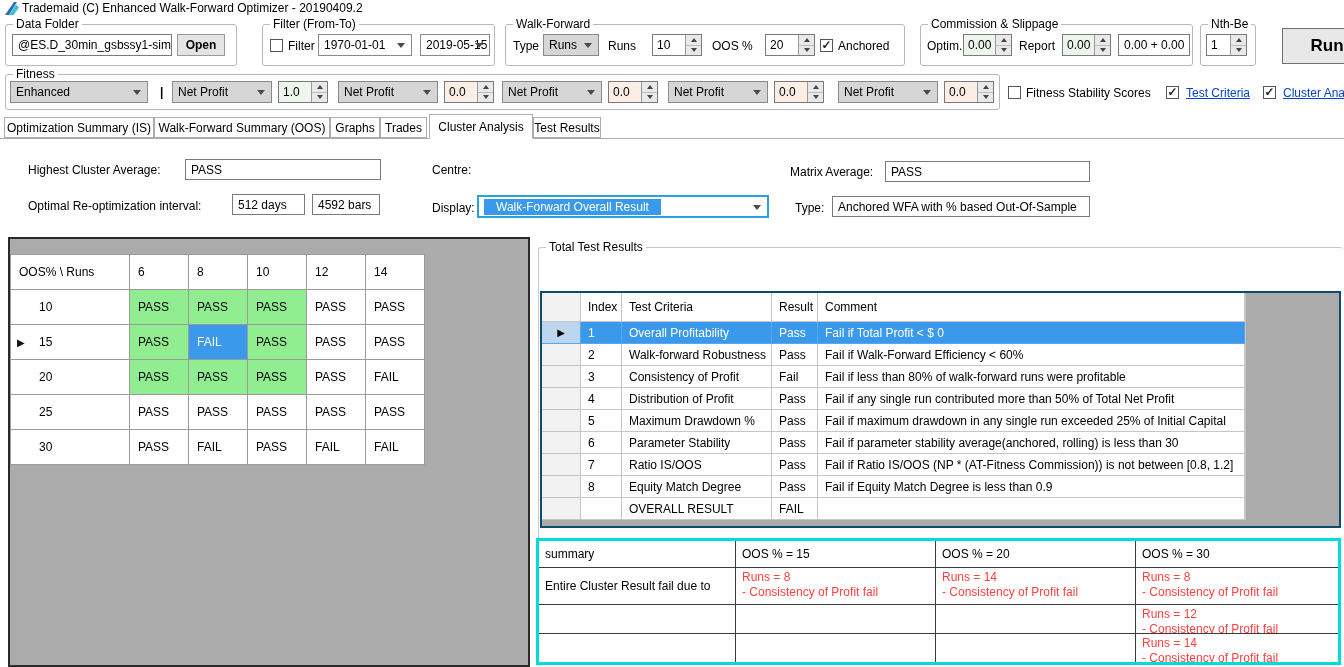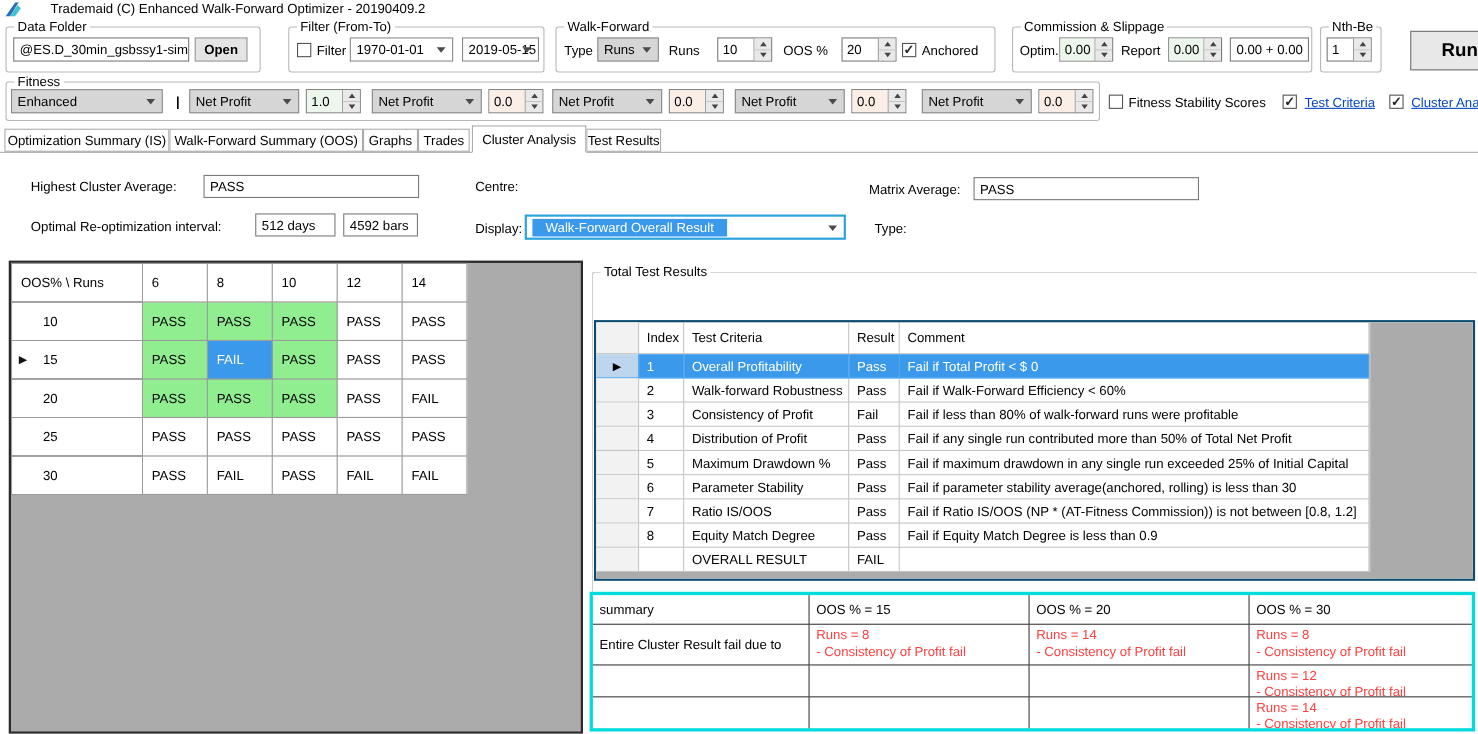--- a/index.html
+++ b/index.html
@@ -47,21 +47,21 @@
   .link { position:absolute; color:#0645c8; text-decoration:underline; font-size:12px; white-space:nowrap; }
 
   
   .tab { position:absolute; top:117px; height:21px; border:1px solid #acacac; background:#fff;
          display:flex; align-items:center; justify-content:center; font-size:12px; white-space:nowrap; z-index:1; }
   .tab.active { top:114px; height:25px; border-bottom:1px solid #fff; z-index:3; }
   .panel-line { position:absolute; left:0; top:138px; width:1344px; border-top:1px solid #acacac; z-index:2; }
 
   
   .matrixwrap { position:absolute; left:8px; top:237px; width:522px; height:430px; background:#ababab; border:2px solid #2a2a2a; }
-  table.matrix { border-collapse:collapse; background:#ababab; }
+  table.matrix { border-collapse:collapse; background:#ababab;margin-top:15px; }
   table.matrix td { border:1px solid #9b9b9b; background:#fff; height:35px; font-size:12px; padding:0 0 0 8px; vertical-align:middle; }
   table.matrix td.rowhead { width:119px; padding-left:28px; position:relative; }
   table.matrix td.col { width:59px; }
   table.matrix td.mx-green { background:#90ee90; }
   table.matrix td.mx-sel { background:#3b99ec; color:#fff; }
   .rowmark { position:absolute; left:6px; top:50%; transform:translateY(-50%); font-size:10px; color:#111; }
 
   
   .trtable { position:absolute; left:540px; top:291px; width:801px; height:237px; border:2px solid #0c4a6e; background:#fff; overflow:hidden; }
   .trrow { display:flex; height:22px; }
@@ -84,21 +84,21 @@
   .sumrow .sc:last-child { border-right:none; }
   .sumrow.last .sc { border-bottom:none; }
   .sc.c0 { width:197px; display:flex; align-items:center; }
   .sc.c1 { width:200px; }
   .sc.c2 { width:200px; }
   .sc.c3 { width:202px; }
   .sumrow.head .sc { display:flex; align-items:center; }
   .redcell { color:#ff4040; line-height:15px; white-space:nowrap; }
 
   .titlebar { position:absolute; left:0; top:0; width:1344px; height:16px; background:#fff; }
-  .titletext { position:absolute; left:22px; top:1px; font-size:12px; white-space:nowrap;margin-left:24px; }
+  .titletext { position:absolute; left:22px; top:1px; font-size:12px; white-space:nowrap; }
   .appicon { position:absolute; left:5px; top:2px; }
   .sep { position:absolute; font-weight:bold; }
 </style>
 </head>
 <body>
 
 <div class="window">
 
   <div class="titlebar">
     <span class="appicon">
@@ -326,20 +326,21 @@
   <div class="tbox" style="left:232px; top:194px; width:73px; height:21px;">512 days</div>
   <div class="tbox" style="left:312px; top:194px; width:68px; height:21px;">4592 bars</div>
 
   <span class="lbl" style="left:432px; top:201px;">Display:</span>
   <div class="combo focus" style="left:477px; top:195px; width:292px; height:23px;">
     <span class="seltext">Walk-Forward Overall Result</span>
     <span class="dd"></span>
   </div>
 
   <span class="lbl" style="left:795px; top:201px;">Type:</span>
+  <div class="tbox" style="left:832px; top:196px; width:258px; height:21px;">Anchored WFA with % based Out-Of-Sample</div>
 
   <div class="matrixwrap">
     <table class="matrix">
       <tbody>
           <tr>
         <td class="rowhead" style="padding-left:8px;">OOS% \ Runs</td>
         <td class="col">6</td>
         <td class="col">8</td>
         <td class="col">10</td>
         <td class="col">12</td>

